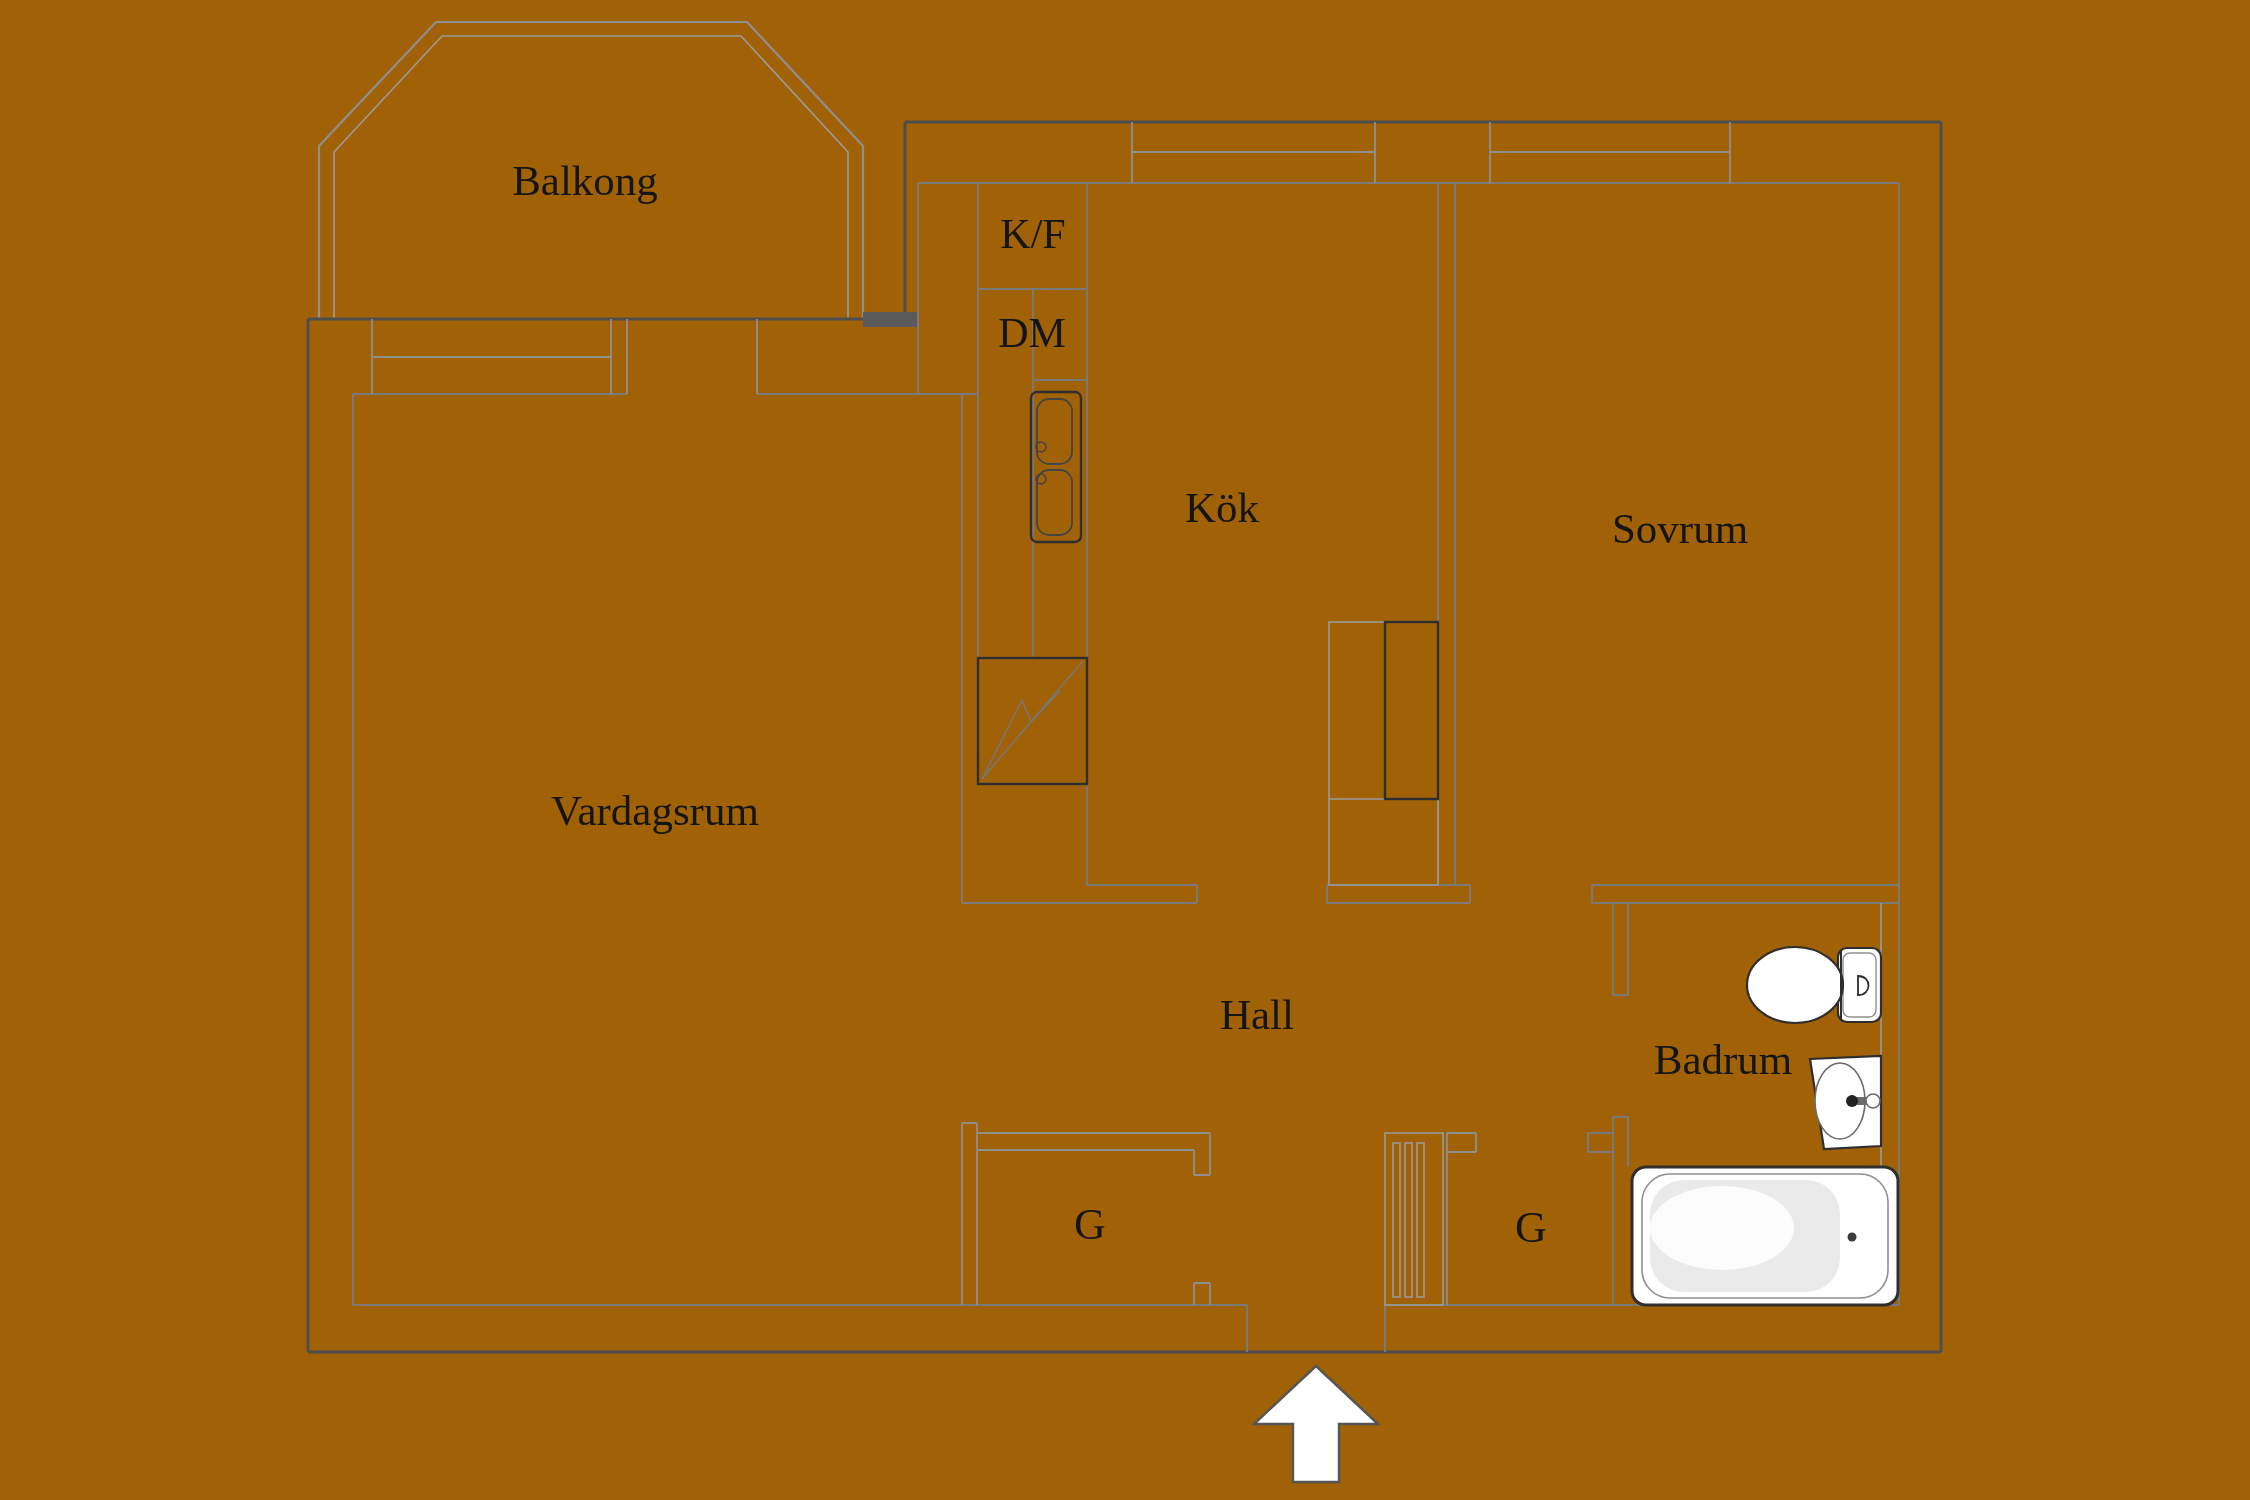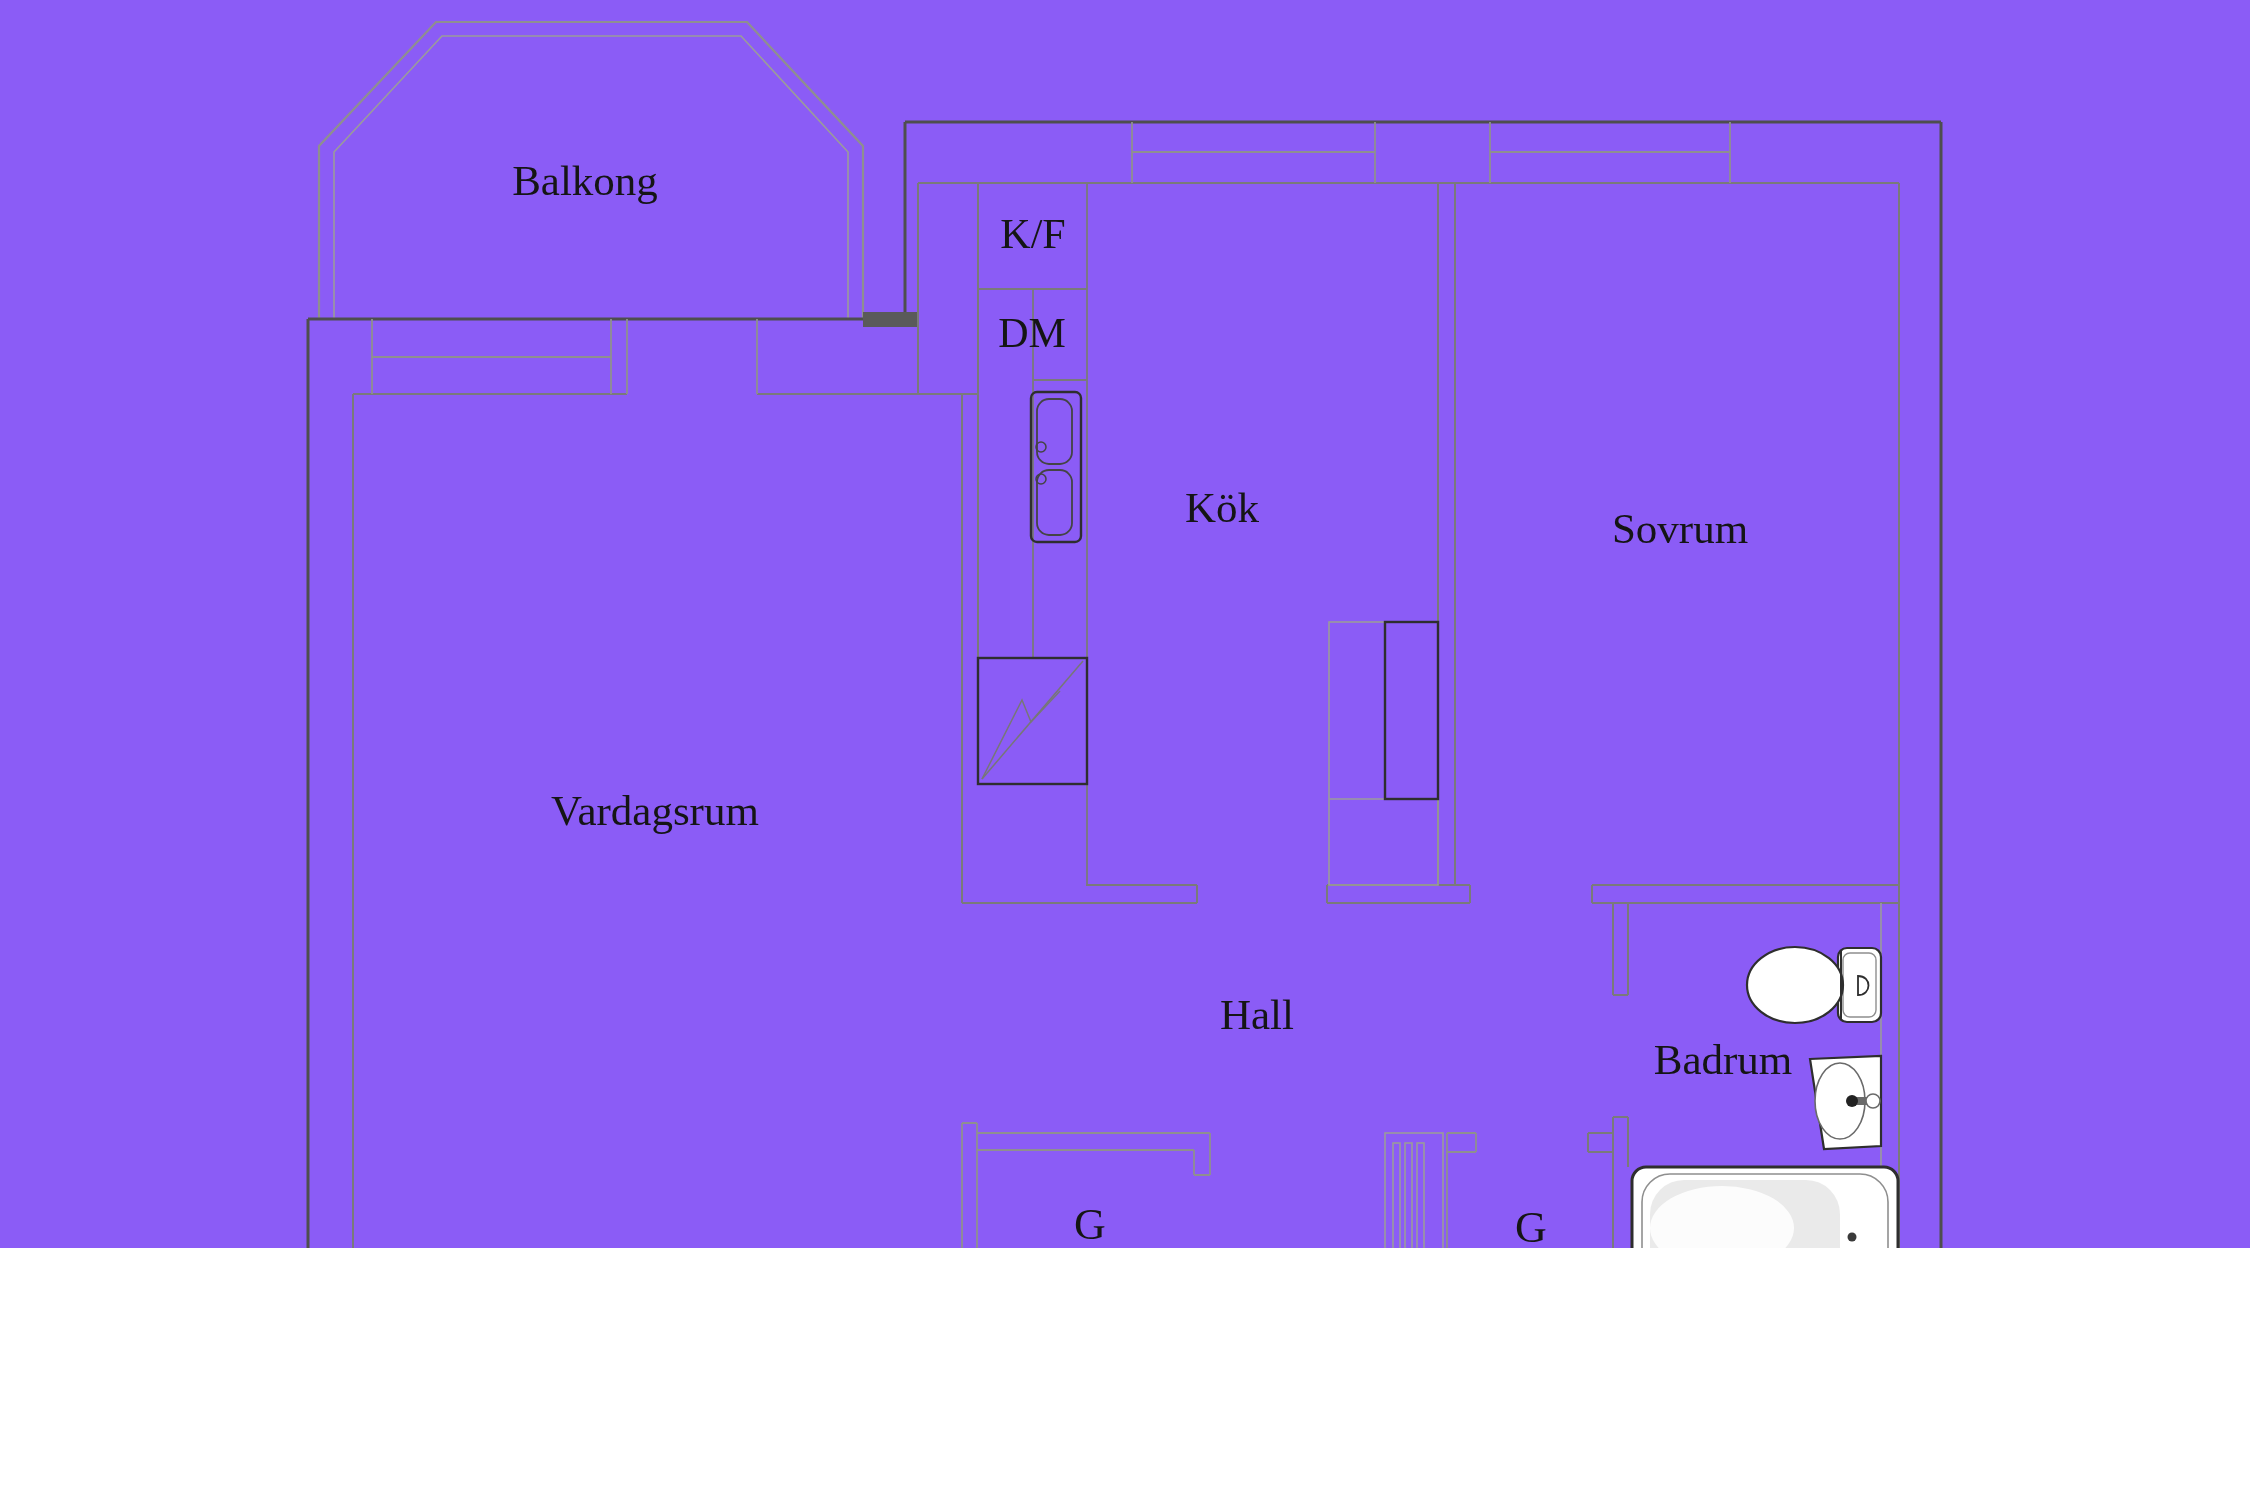--- a/index.html
+++ b/index.html
@@ -2,22 +2,22 @@
 <html><head>
 <meta charset="utf-8">
 <style>
   html, body {
     margin: 0;
     padding: 0;
     background: #ffffff;
   }
   .stage {
     width: 2250px;
-    height: 1248px;
-    background: #8b5cf6;
+    height: 1500px;
+    background: #a16207;
     position: relative;
     font-family: "Liberation Serif", "DejaVu Serif", serif;
   }
   svg { display: block; }
   .room-label {
     font-family: "Liberation Serif", "DejaVu Serif", serif;
     font-size: 43px;
     fill: #151515;
     text-anchor: middle;
   }

